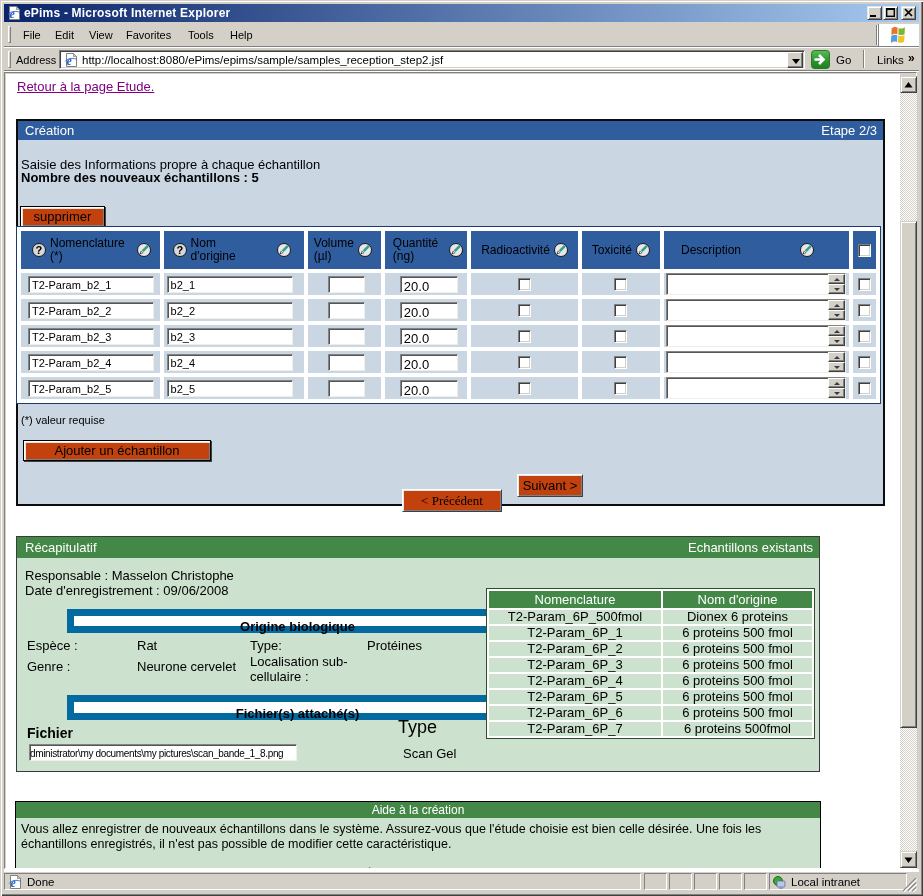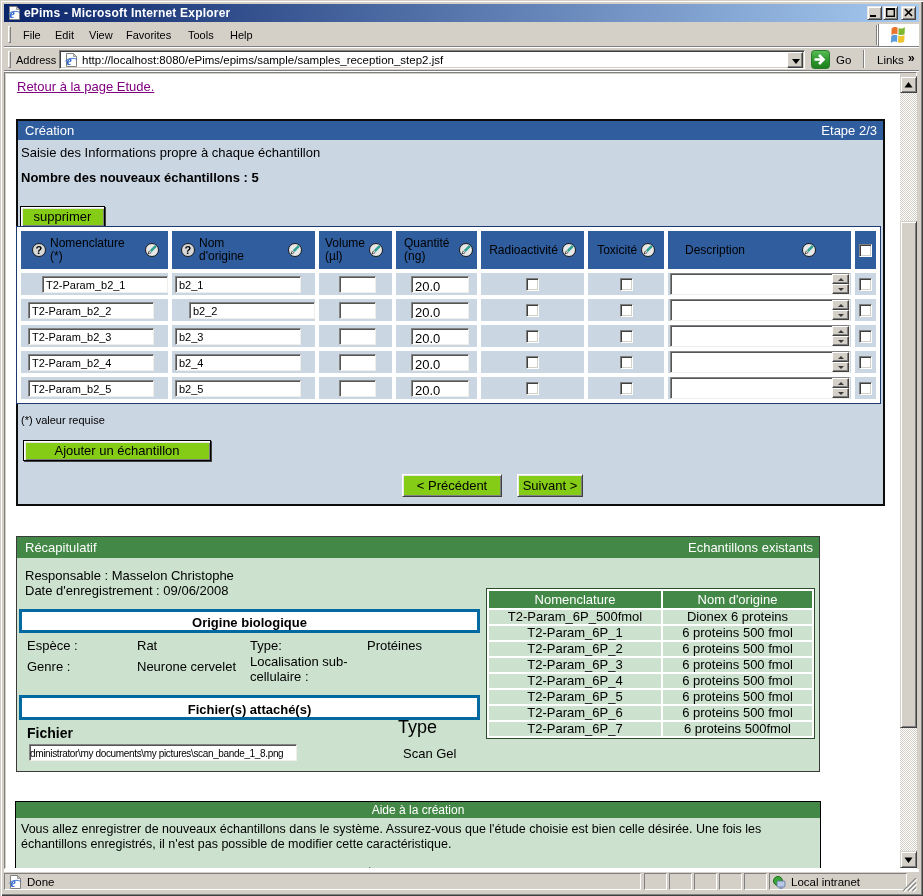--- a/index.html
+++ b/index.html
@@ -78,27 +78,27 @@
 #retour { position:absolute; left:17px; top:79px; font-size:13px; color:#800080; text-decoration:underline; }
 
 .panelhdr { color:#fff; font-size:13px;text-align:right; }
 
 
 #panel1 { position:absolute; left:16px; top:119px; width:869px; height:387px; background:#CBD6E3; border:2px solid #0c0c0c; }
 #p1hdr { position:absolute; left:0; top:0; width:100%; height:19px; background:#2F5D9E; line-height:19px; }
 #p1hdr .lt { position:absolute; left:7px; }
 #p1hdr .rt { position:absolute; right:6px; }
 .blacktext { color:#000; font-size:13px; }
-#saisie { position:absolute; left:3px; top:24px; }
+#saisie { position:absolute; left:3px; top:36px; }
 #nombre { position:absolute; left:3px; top:49px; font-weight:bold; }
-.btn97 { background:#84cc16; border:1px solid #000; box-shadow: inset 1px 1px 0 #fff, inset 2px 2px 0 #e6e4de, inset -1px -1px 0 #808080, 1px 1px 0 #404040;
+.btn97 { background:#c2410c; border:1px solid #000; box-shadow: inset 1px 1px 0 #fff, inset 2px 2px 0 #e6e4de, inset -1px -1px 0 #808080, 1px 1px 0 #404040;
   font-size:13px; color:#000; text-align:center; position:absolute; font-family:"Liberation Sans", sans-serif; }
 #bsupprimer { left:2px; top:85px; width:85px; height:21px; line-height:19px; }
 #bajouter { left:5px; top:319px; width:188px; height:21px; line-height:19px; }
-#bprec { left:384px; top:353px; width:100px; height:23px; line-height:21px; border:1px solid; border-color:#fff #404040 #404040 #fff; box-shadow: inset 1px 1px 0 #e8e6e0, inset -1px -1px 0 #808080; }
+#bprec { left:384px; top:368px; width:100px; height:23px; line-height:21px; border:1px solid; border-color:#fff #404040 #404040 #fff; box-shadow: inset 1px 1px 0 #e8e6e0, inset -1px -1px 0 #808080; font-family: Liberation Serif, serif; }
 #bsuiv { left:499px; top:353px; width:66px; height:23px; line-height:21px; border:1px solid; border-color:#fff #404040 #404040 #fff; box-shadow: inset 1px 1px 0 #e8e6e0, inset -1px -1px 0 #808080; }
 #valreq { position:absolute; left:3px; top:293px; font-size:11px; }
 
 
 #grid { position:absolute; left:-2px; top:105px; border-collapse:separate; border-spacing:4px; background:#fff; border:1px solid #1C3A6E; table-layout:fixed; }
 #grid th { background:#2F5D9E; height:38px; font-weight:normal; font-size:12px; color:#000; padding:0; }
 #grid td { background:#CBD6E3; height:22px; padding:0; text-align:center; vertical-align:middle; }
 .hflex { display:flex; align-items:center; gap:4px; padding:0 5px; text-align:left; }
 .hflex .htxt { flex:1; line-height:13px; }
 .qicon, .picon { width:14px; height:14px; flex:0 0 auto; }
@@ -111,21 +111,21 @@
 .tabtn { position:absolute; left:0; width:17px; height:10px; background:#D4D0C8; border:1px solid; border-color:#fff #404040 #404040 #fff; box-shadow: inset -1px -1px 0 #808080; }
 .tabtn:after { content:""; position:absolute; left:5px; width:0; height:0; border-left:3px solid transparent; border-right:3px solid transparent; }
 .tup:after { top:3px; border-bottom:3.5px solid #3a3a3a; }
 .tdn:after { top:3px; border-top:3.5px solid #3a3a3a; }
 
 
 #panel2 { position:absolute; left:16px; top:536px; width:804px; height:236px; background:#CCE2CE; border:1px solid #3a3a3a; }
 #p2hdr { position:absolute; left:0; top:0; width:100%; height:21px; background:#438846; line-height:21px; }
 #p2hdr .lt { position:absolute; left:8px; }
 #p2hdr .rt { position:absolute; right:6px; }
-.whitebox { position:absolute; background:#fff; border:3px solid #0369a1; text-align:center; font-weight:bold; font-size:13px; }
+.whitebox { position:absolute; background:#fff; border:7px solid #0369a1; text-align:center; font-weight:bold; font-size:13px;margin-left:48px; }
 #panel2 .lbl { position:absolute; font-size:13px; color:#000; }
 #gtable { position:absolute; left:469px; top:51px; border-collapse:separate; border-spacing:2px; background:#fff; border:1px solid #2d4d2d; table-layout:fixed; }
 #gtable th { background:#438846; color:#fff; font-weight:normal; font-size:13px; height:17px; padding:0; }
 #gtable td { background:#CCE2CE; color:#000; font-size:13px; height:14px; line-height:14px; padding:0; text-align:center; }
 #fileinput { position:absolute; left:12px; top:207px; width:268px; height:17px; background:#fff; border:1px solid; border-color:#848484 #f0eee8 #f0eee8 #848484; box-shadow: inset 1px 1px 0 #555; font-size:10px; letter-spacing:-0.35px; padding-top:3px; overflow:hidden; white-space:nowrap; }
 
 
 #panel3 { position:absolute; left:15px; top:801px; width:806px; height:100px; background:#CCE2CE; border:1px solid #000; }
 #p3hdr { position:absolute; left:0; top:0; width:100%; height:16px; background:#438846; line-height:16px; text-align:center; font-size:12px; }
 #p3body { position:absolute; left:5px; top:20px; width:794px; font-size:12.5px; color:#000; line-height:15px; }
@@ -314,35 +314,35 @@
                       <circle cx="7" cy="7" r="6.5" fill="#e8e8e8" stroke="#1a1a1a"></circle>
                       <path d="M10.9,2.9 L5.7,8.1" stroke="#2FA090" stroke-width="2.6"></path>
                       <path d="M3.1,10.7 L6.1,9.9 L4.1,7.9 Z" fill="#fff" stroke="#444" stroke-width="0.7"></path>
                       <path d="M3.1,10.7 L4.3,10.4 L3.5,9.6 Z" fill="#000"></path>
                     </svg>
                   </div>
                 </th>
             <th><span class="cb"></span></th>
           </tr>
           <tr>
-            <td style="text-align:left;padding-left:21px"><span class="tin" style="width:126px">T2-Param_b2_1</span></td>
+            <td style="text-align:left;padding-left:7px"><span class="tin" style="width:126px">T2-Param_b2_1</span></td>
             <td style="text-align:left;padding-left:3px"><span class="tin" style="width:126px">b2_1</span></td>
             <td style="text-align:left;padding-left:20px"><span class="tin" style="width:37px"></span></td>
             <td style="text-align:left;padding-left:15px"><span class="tin" style="width:58px;font-size:13px">20.0</span></td>
             <td><span class="cb"></span></td>
             <td><span class="cb"></span></td>
             <td><span class="ta"><span class="tasb">
                       <span class="tabtn tup" style="top:0"></span>
                       <span class="tabtn tdn" style="top:10px"></span>
                     </span></span></td>
             <td><span class="cb"></span></td>
           </tr>
           <tr>
             <td style="text-align:left;padding-left:7px"><span class="tin" style="width:126px">T2-Param_b2_2</span></td>
-            <td style="text-align:left;padding-left:17px"><span class="tin" style="width:126px">b2_2</span></td>
+            <td style="text-align:left;padding-left:3px"><span class="tin" style="width:126px">b2_2</span></td>
             <td style="text-align:left;padding-left:20px"><span class="tin" style="width:37px"></span></td>
             <td style="text-align:left;padding-left:15px"><span class="tin" style="width:58px;font-size:13px">20.0</span></td>
             <td><span class="cb"></span></td>
             <td><span class="cb"></span></td>
             <td><span class="ta"><span class="tasb">
                       <span class="tabtn tup" style="top:0"></span>
                       <span class="tabtn tdn" style="top:10px"></span>
                     </span></span></td>
             <td><span class="cb"></span></td>
           </tr>

